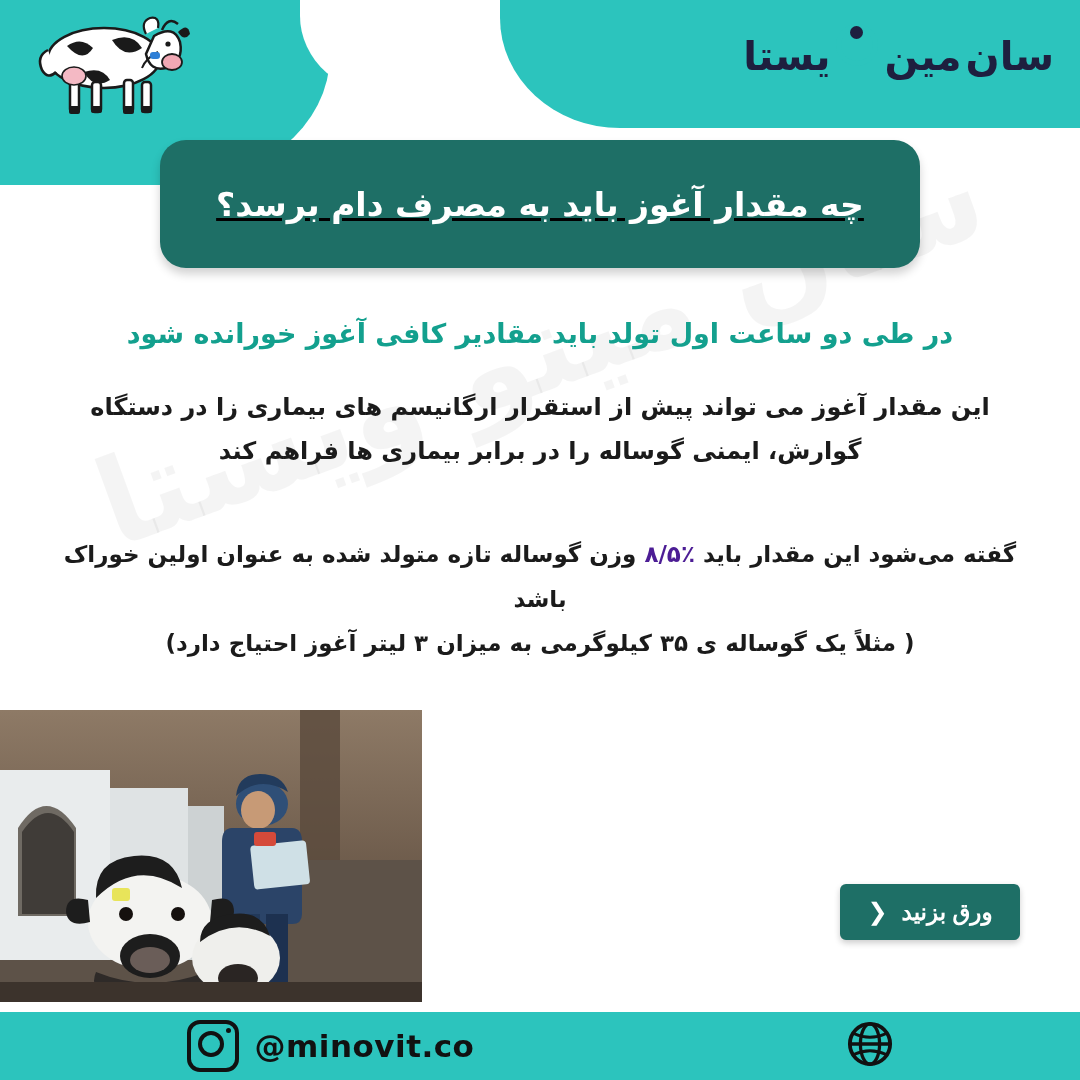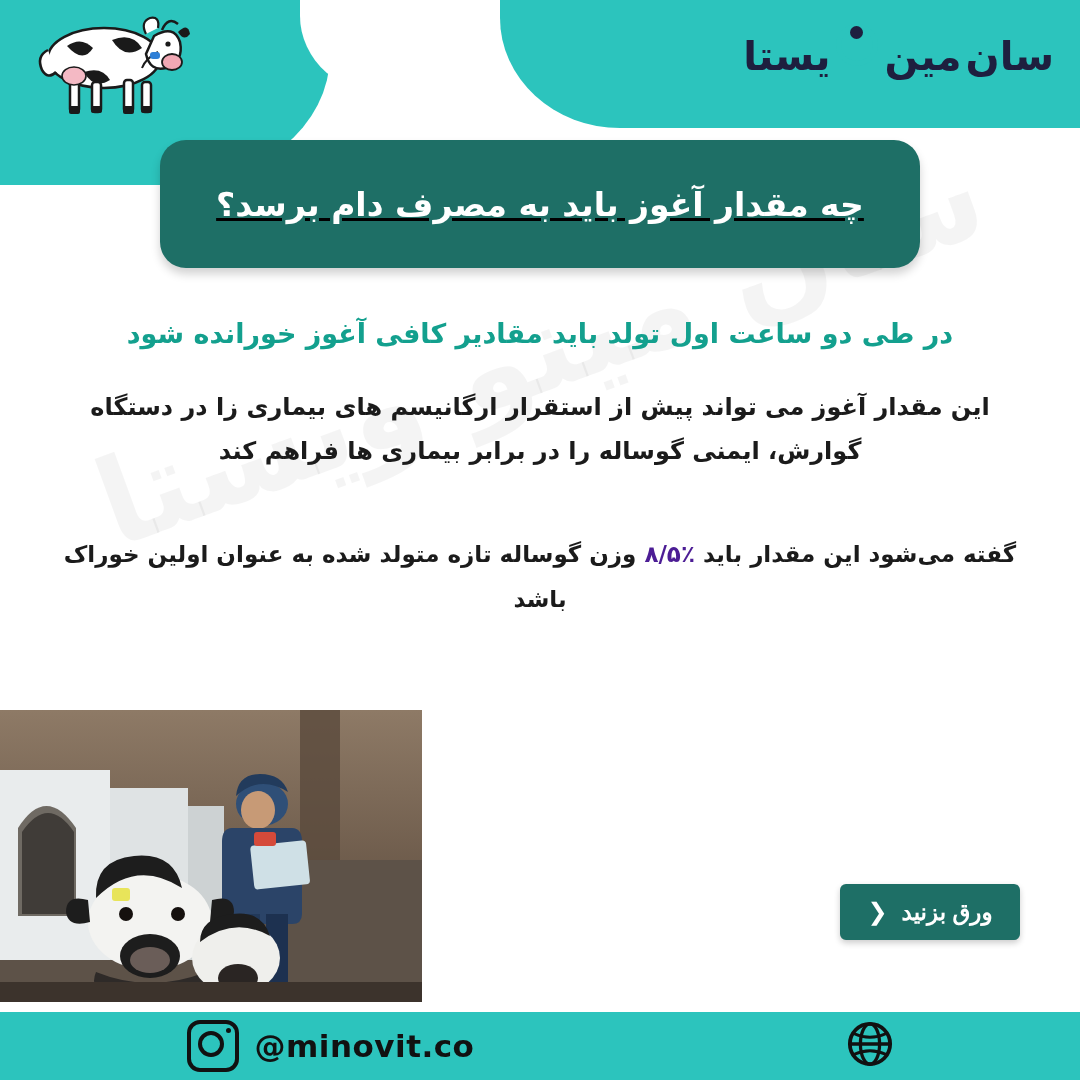--- a/index.html
+++ b/index.html
@@ -295,20 +295,21 @@
 <div class="title-pill">
   <h1>چه مقدار آغوز باید به مصرف دام برسد؟</h1>
 </div>
 
 <div class="content">
   <p class="lead">در طی دو ساعت اول تولد باید مقادیر کافی آغوز خورانده شود</p>
   <p class="para">این مقدار آغوز می تواند پیش از استقرار ارگانیسم های بیماری زا در دستگاه گوارش، ایمنی گوساله را در برابر بیماری ها فراهم کند</p>
   <p class="para2">
     <span>گفته می‌شود این مقدار  باید </span><span class="highlight">٪۸/۵</span><span> وزن گوساله تازه متولد شده به عنوان  اولین خوراک باشد</span>
   </p>
+  <p class="para2">( مثلاً یک گوساله ی ۳۵ کیلوگرمی به میزان ۳ لیتر آغوز احتیاج دارد)</p>
 </div>
 
 <div class="photo">
   <svg viewBox="0 0 422 292" width="422" height="292" xmlns="http://www.w3.org/2000/svg">
     <defs>
       <linearGradient id="bg" x1="0" y1="0" x2="0" y2="1">
         <stop offset="0%" stop-color="#8e7a66"></stop>
         <stop offset="55%" stop-color="#6d5b4b"></stop>
         <stop offset="100%" stop-color="#4a3d33"></stop>
       </linearGradient>

